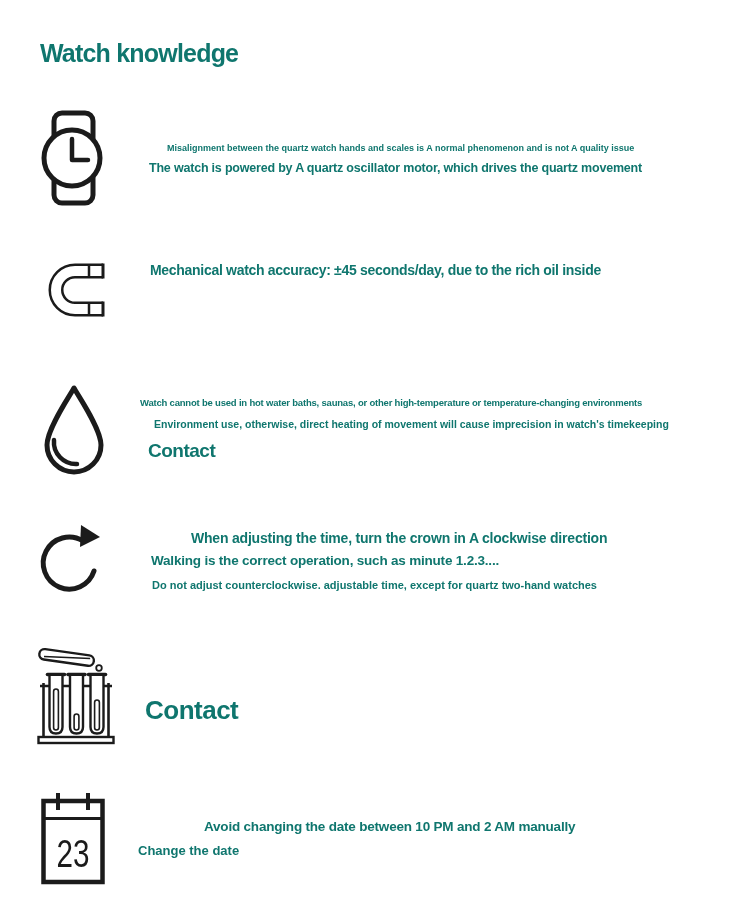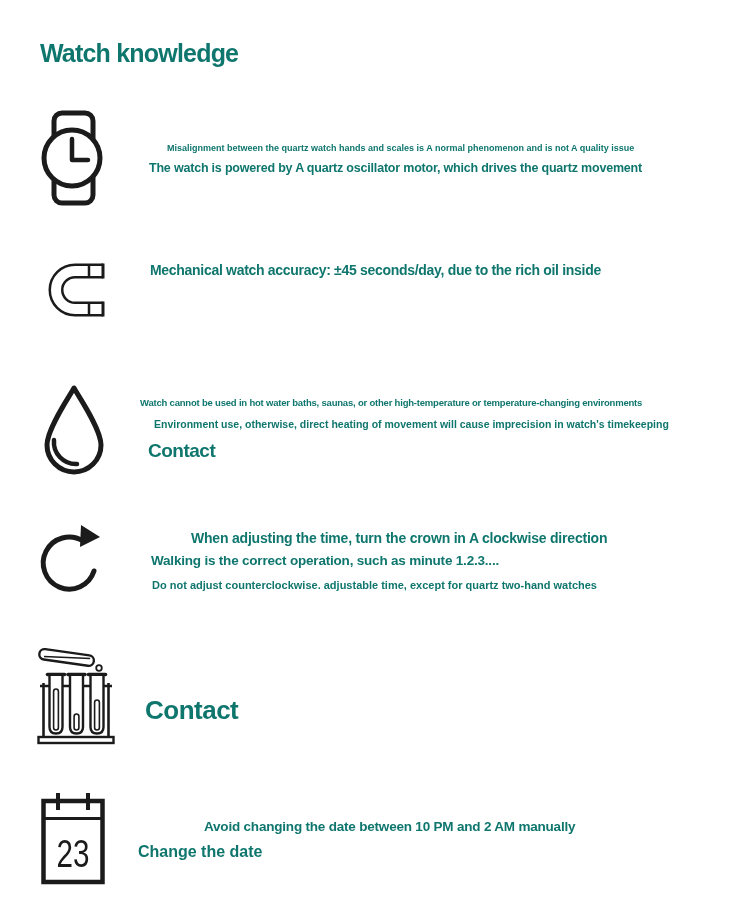--- a/index.html
+++ b/index.html
@@ -16,21 +16,21 @@
   .s2c{left:148px;top:311px;font-size:10px;}
   .s3a{left:140px;top:398px;font-size:9.5px;letter-spacing:-0.2px;}
   .s3b{left:154px;top:419px;font-size:10.5px;}
   .s3c{left:148px;top:441px;font-size:19px;letter-spacing:-0.5px;}
   .s4a{left:191px;top:531px;font-size:14px;letter-spacing:-0.2px;}
   .s4b{left:151px;top:554px;font-size:13.5px;letter-spacing:-0.2px;}
   .s4c{left:152px;top:580px;font-size:11px;}
   .s5a{left:155px;top:678px;font-size:11px;}
   .s5b{left:145px;top:697px;font-size:26px;letter-spacing:-0.5px;}
   .s6a{left:204px;top:820px;font-size:13.5px;letter-spacing:-0.2px;}
-  .s6b{left:138px;top:844px;font-size:16px;}
+  .s6b{left:138px;top:844px;font-size:13px;}
   .ic{position:absolute;}
   #ic-watch{left:40px;top:110px;}
   #ic-magnet{left:42px;top:261px;}
   #ic-drop{left:38px;top:383px;}
   #ic-rotate{left:38px;top:521px;}
   #ic-tubes{left:37px;top:643px;}
   #ic-calendar{left:40px;top:791px;}
 </style>
 </head>
 <body>

